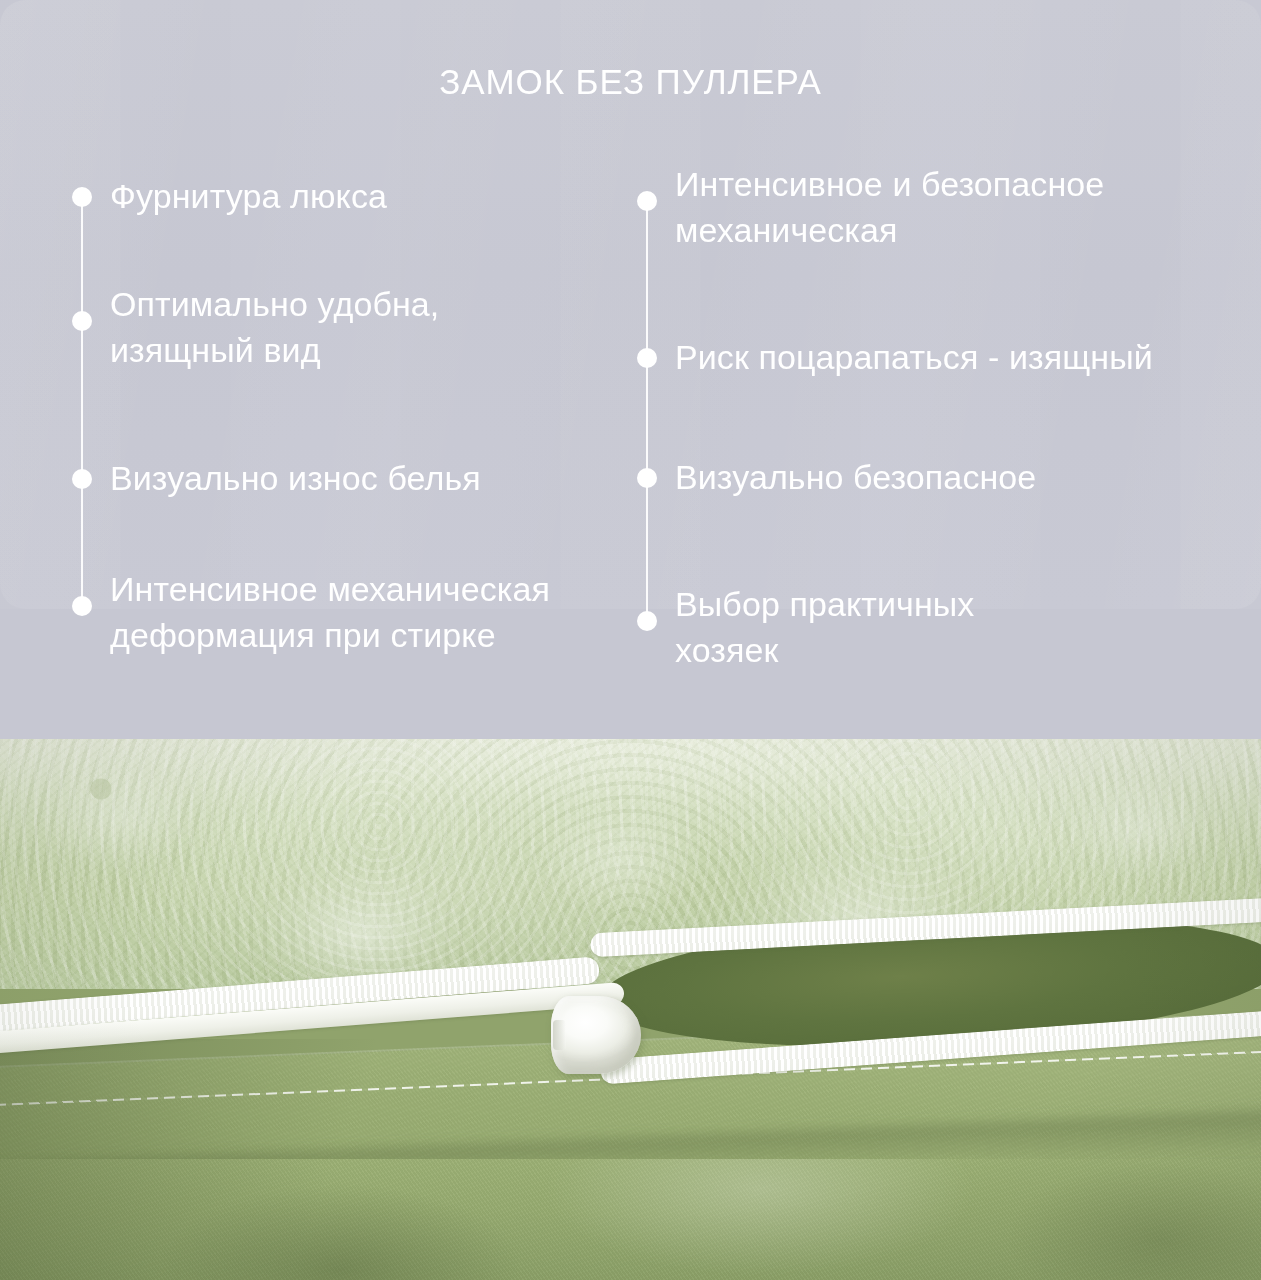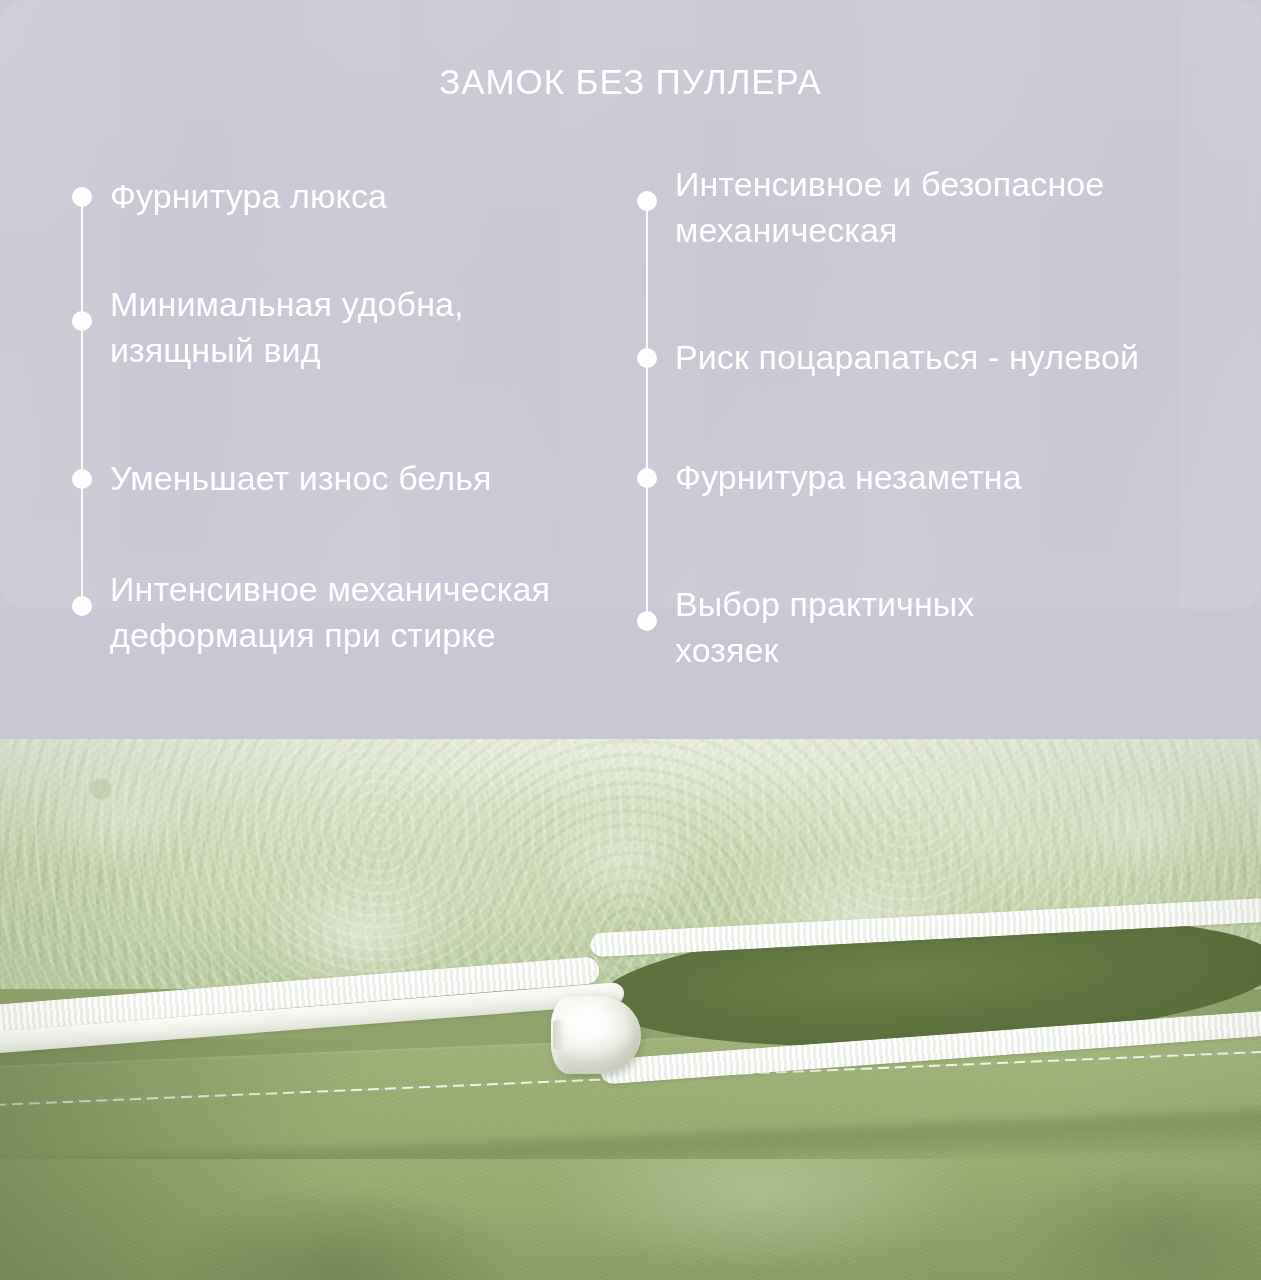--- a/index.html
+++ b/index.html
@@ -295,53 +295,53 @@
       <div class="col col-left">
         <div class="rail"></div>
 
         <div class="feature f0">
           <span class="dot"></span>
           <span class="feature-text">Фурнитура люкса</span>
         </div>
 
         <div class="feature f1">
           <span class="dot"></span>
-          <span class="feature-text">Минимальная удобна,
+          <span class="feature-text">Оптимально удобна,
 изящный вид</span>
         </div>
 
         <div class="feature f2">
           <span class="dot"></span>
-          <span class="feature-text">Уменьшает износ белья</span>
+          <span class="feature-text">Визуально износ белья</span>
         </div>
 
         <div class="feature f3">
           <span class="dot"></span>
           <span class="feature-text">Интенсивное механическая
 деформация при стирке</span>
         </div>
       </div>
 
       <div class="col col-right">
         <div class="rail"></div>
 
         <div class="feature f0">
           <span class="dot"></span>
           <span class="feature-text">Интенсивное и безопасное
 механическая</span>
         </div>
 
         <div class="feature f1">
           <span class="dot"></span>
-          <span class="feature-text">Риск поцарапаться - нулевой</span>
+          <span class="feature-text">Риск поцарапаться - изящный</span>
         </div>
 
         <div class="feature f2">
           <span class="dot"></span>
-          <span class="feature-text">Фурнитура незаметна</span>
+          <span class="feature-text">Визуально безопасное</span>
         </div>
 
         <div class="feature f3">
           <span class="dot"></span>
           <span class="feature-text">Выбор практичных
 хозяек</span>
         </div>
       </div>
 
     </div>

